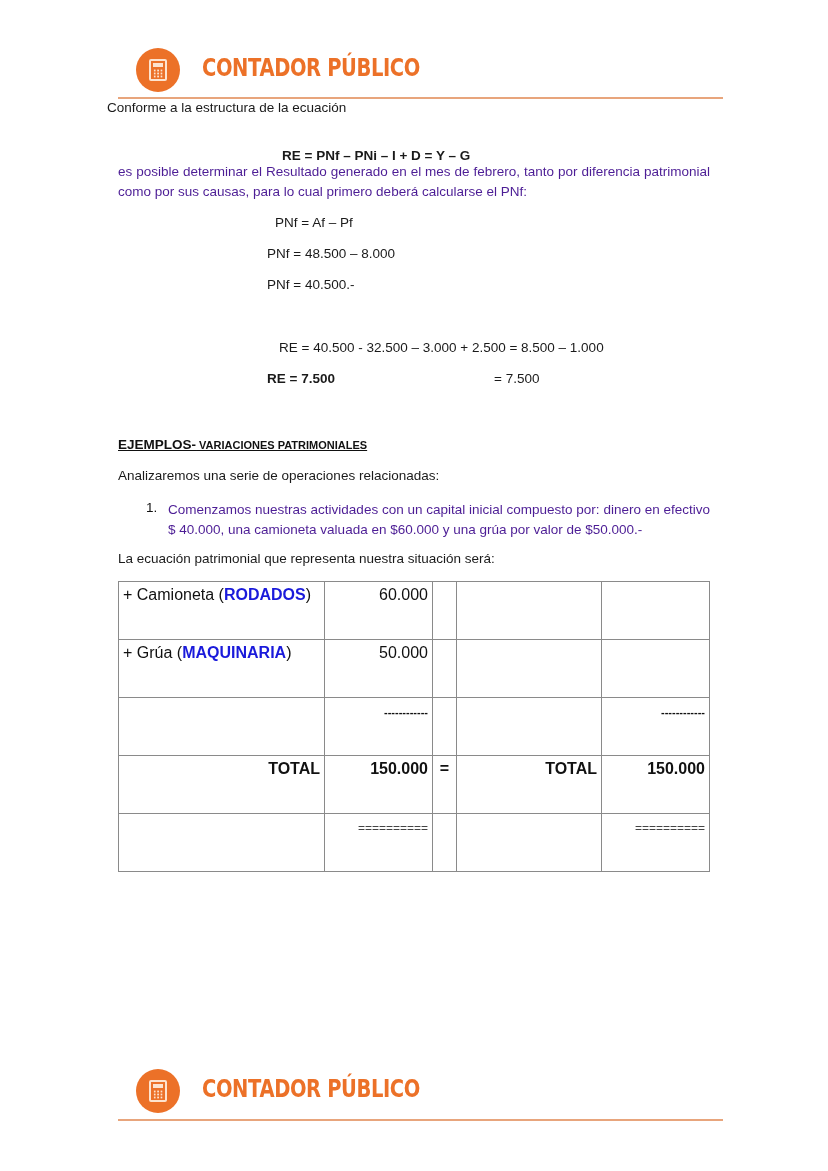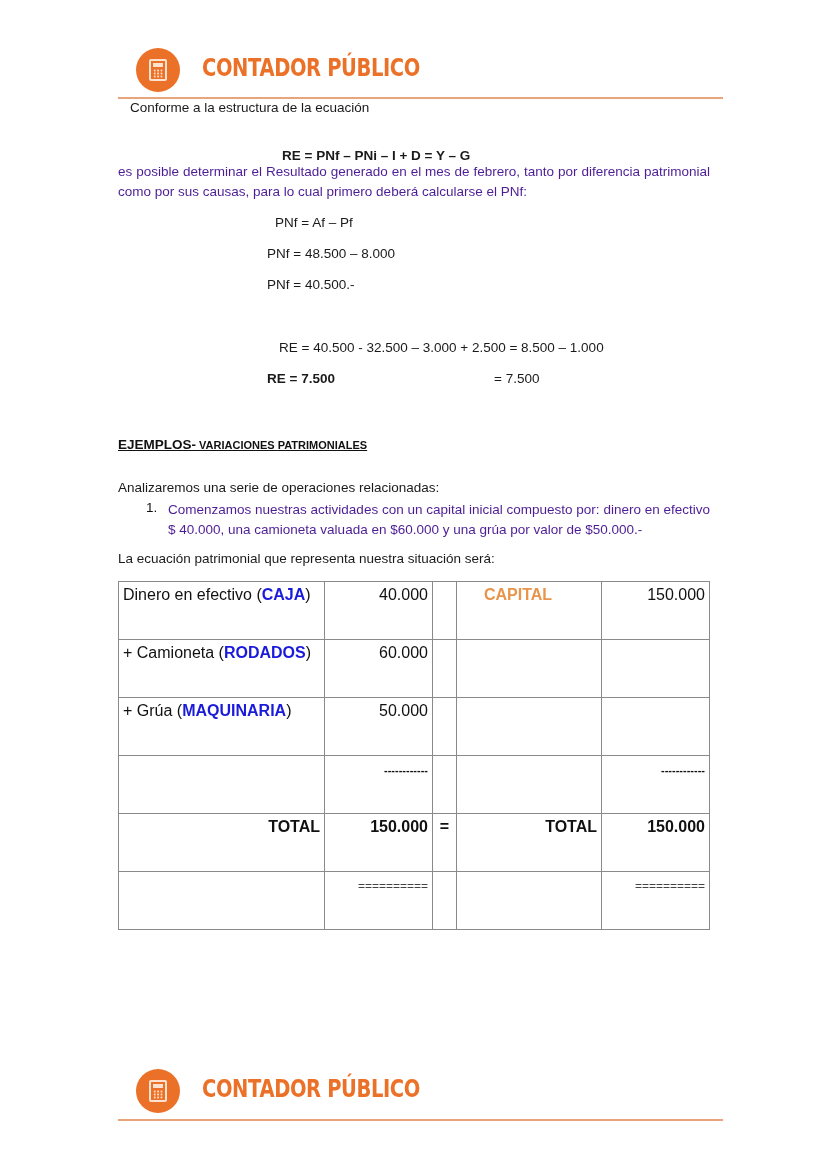--- a/index.html
+++ b/index.html
@@ -40,53 +40,46 @@
   <div class="logo-circle">
     <div class="calc">
         <div class="scr"></div>
         <div class="keys"></div>
       </div>
   </div>
   <div class="brand">CONTADOR PÚBLICO</div>
   <div class="rule"></div>
 </div>
 
-<div class="txt" style="left:130px; top:100px;">Conforme a la estructura de la ecuación</div>
+<div class="txt" style="left:107px; top:100px;">Conforme a la estructura de la ecuación</div>
 <div class="txt" style="left:282px; top:148px;font-weight:bold;">RE = PNf – PNi – I + D = Y – G</div>
 <div class="para" style="top:162px;">es posible determinar el Resultado generado en el mes de febrero, tanto por diferencia patrimonial como por sus causas, para lo cual primero deberá calcularse el PNf:</div>
 
 <div class="txt" style="left:267px; top:215px;margin-left:8px;">PNf = Af – Pf</div>
 <div class="txt" style="left:267px; top:246px;">PNf = 48.500 – 8.000</div>
 <div class="txt" style="left:267px; top:277px;">PNf = 40.500.-</div>
 <div class="txt" style="left:267px; top:340px;margin-left:12px;">RE = 40.500 - 32.500 – 3.000 + 2.500 = 8.500 – 1.000</div>
 <div class="txt" style="left:267px; top:371px;font-weight:bold;">RE = 7.500</div>
 <div class="txt" style="left:494px; top:371px;">= 7.500</div>
 
 <div class="heading"><span>EJEMPLOS-</span><span class="small"> VARIACIONES PATRIMONIALES</span></div>
-<div class="txt" style="left:118px; top:468px;margin-top:12px;">Analizaremos una serie de operaciones relacionadas:</div>
+<div class="txt" style="left:118px; top:468px;">Analizaremos una serie de operaciones relacionadas:</div>
 <div class="list-num">1.</div>
 <div class="para" style="left:168px; width:542px; top:500px;">Comenzamos nuestras actividades con un capital inicial compuesto por: dinero en efectivo $ 40.000, una camioneta valuada en $60.000 y una grúa por valor de $50.000.-</div>
 <div class="txt" style="left:118px; top:551px;">La ecuación patrimonial que representa nuestra situación será:</div>
 
 <table class="eq">
   <colgroup>
     <col style="width:206px">
       <col style="width:108px">
       <col style="width:24px">
       <col style="width:145px">
       <col style="width:108px">
   </colgroup>
   <tbody>
-      <tr>
-    <td><span> Dinero en efectivo (</span><span class="blue">CAJA</span><span>)</span></td>
-    <td class="num">40.000</td>
-    <td></td>
-    <td style="padding-left:27px;"><span class="orange">CAPITAL</span></td>
-    <td class="num">150.000</td>
-  </tr>
   <tr>
     <td><span>+  Camioneta (</span><span class="blue">RODADOS</span><span>)</span></td>
     <td class="num">60.000</td>
     <td></td>
     <td></td>
     <td class="num"></td>
   </tr>
   <tr>
     <td><span>+  Grúa (</span><span class="blue">MAQUINARIA</span><span>)</span></td>
     <td class="num">50.000</td>

